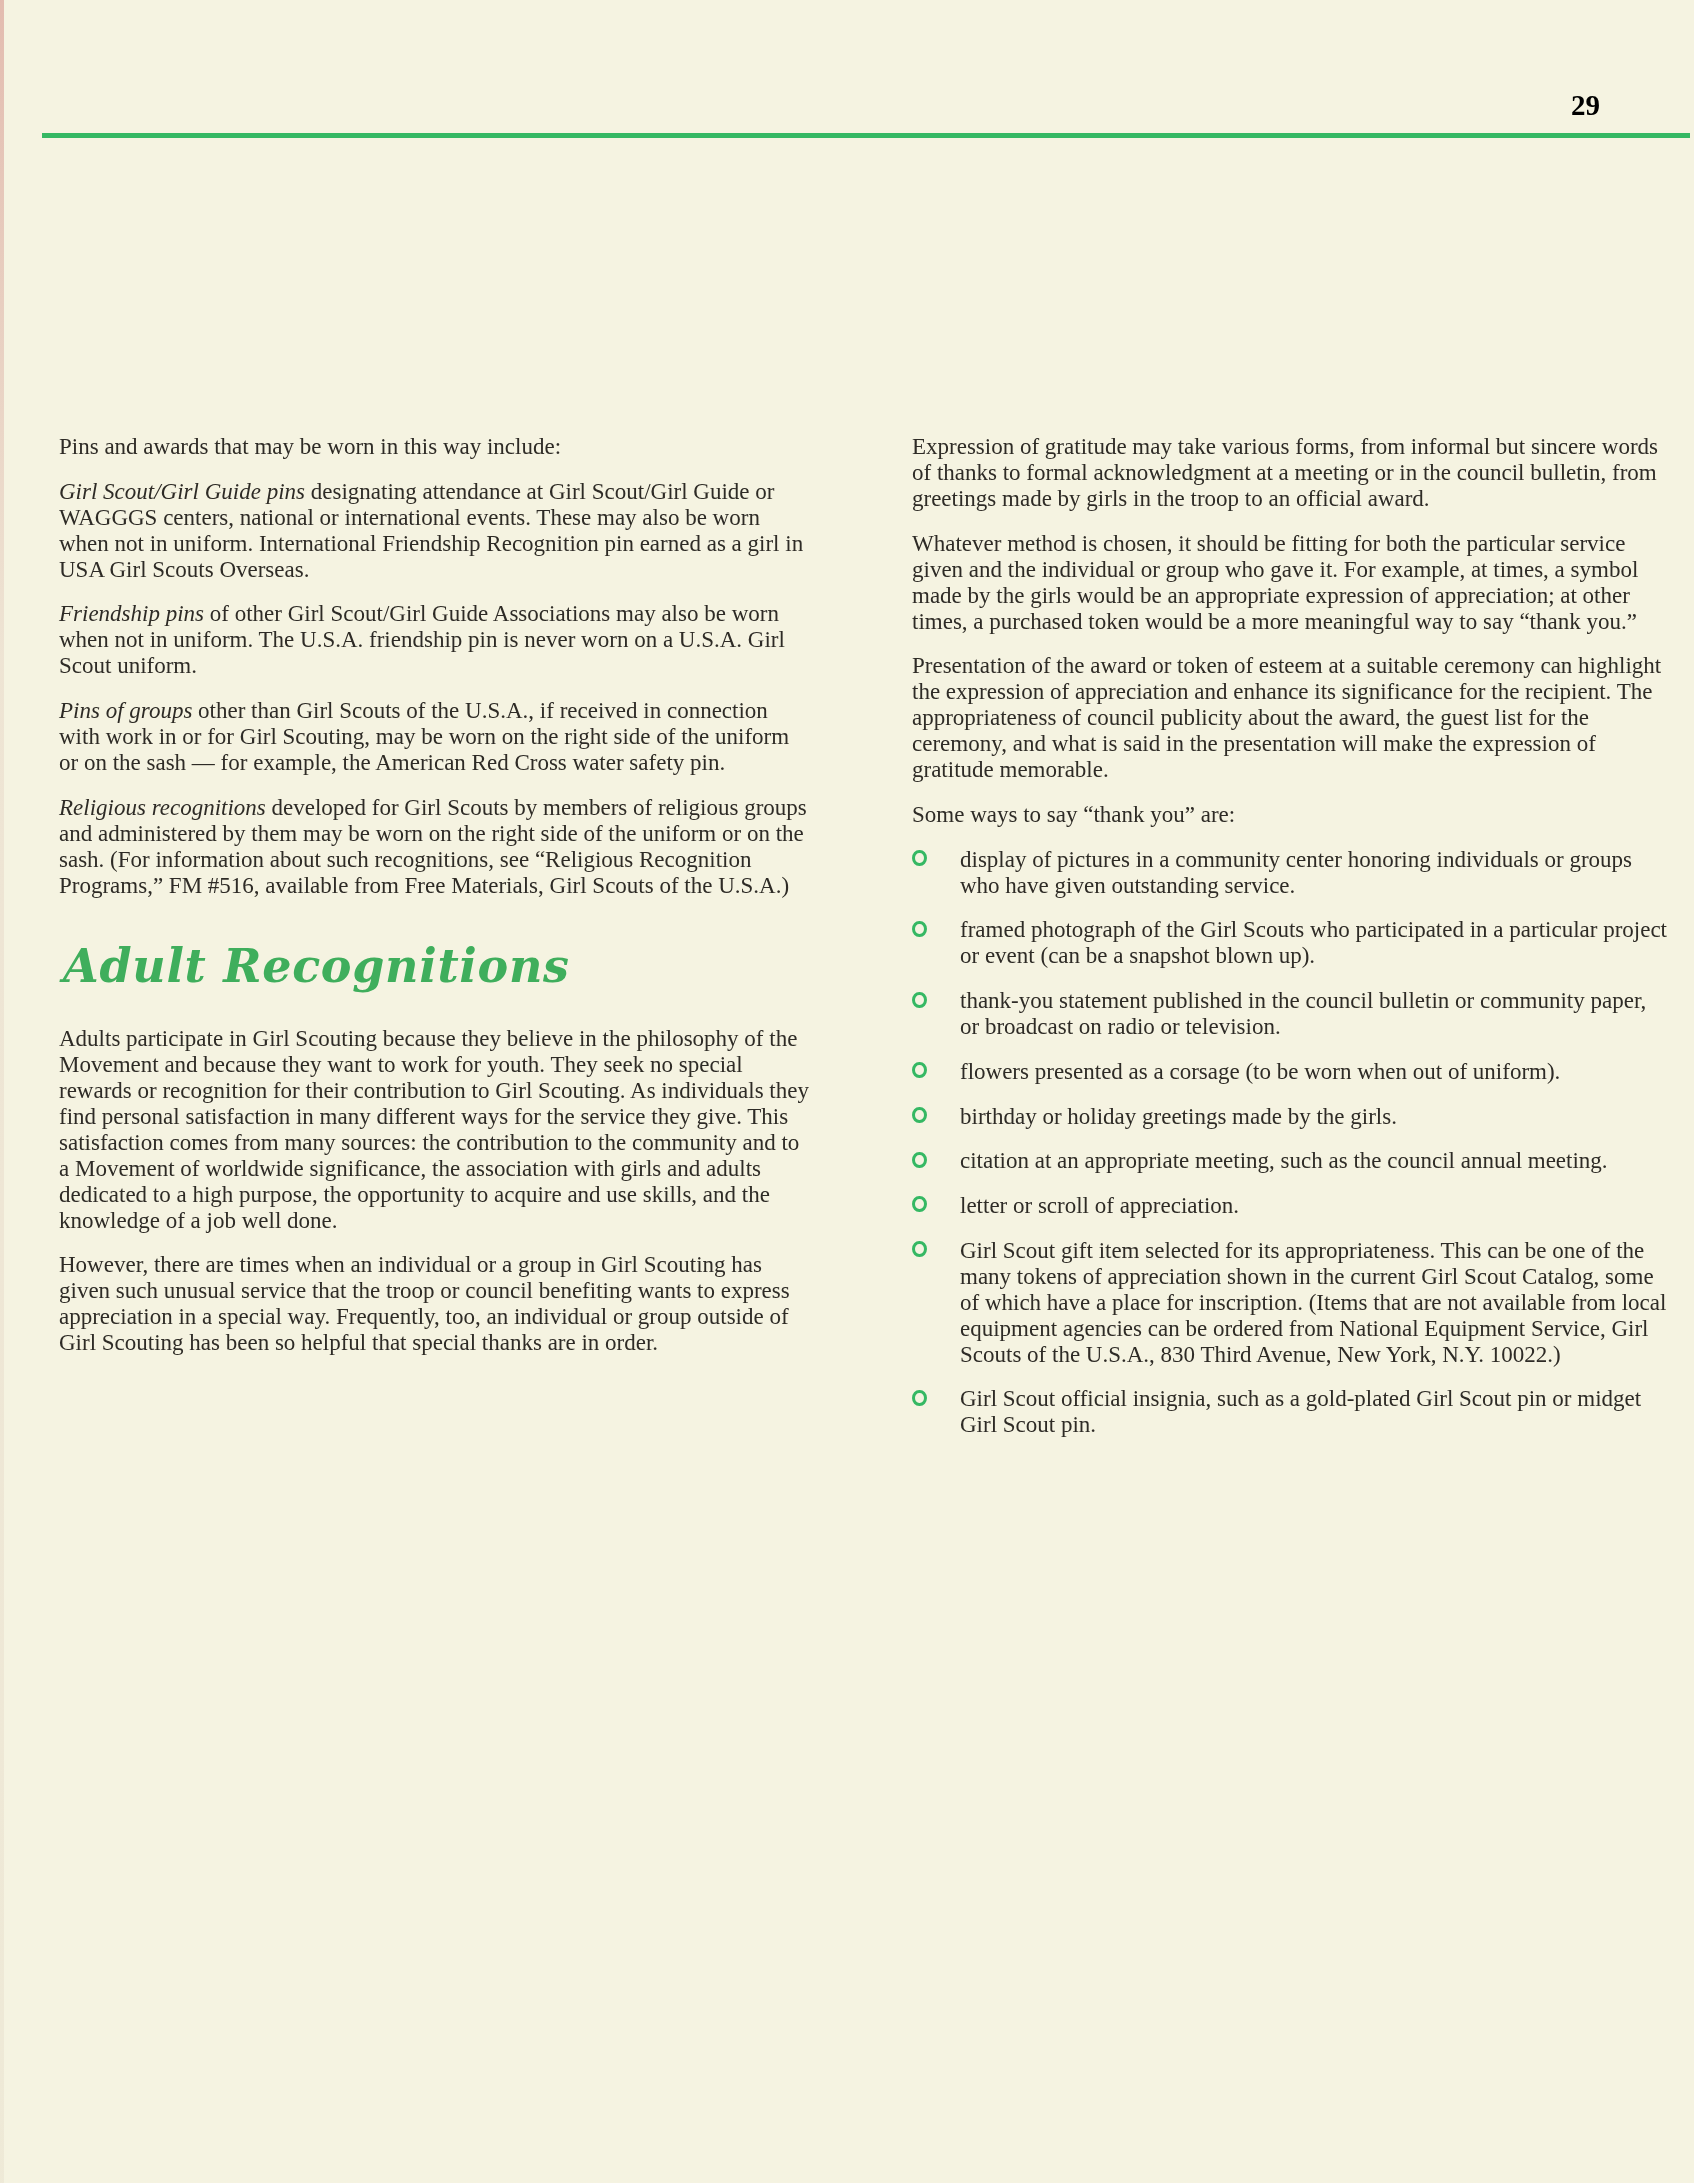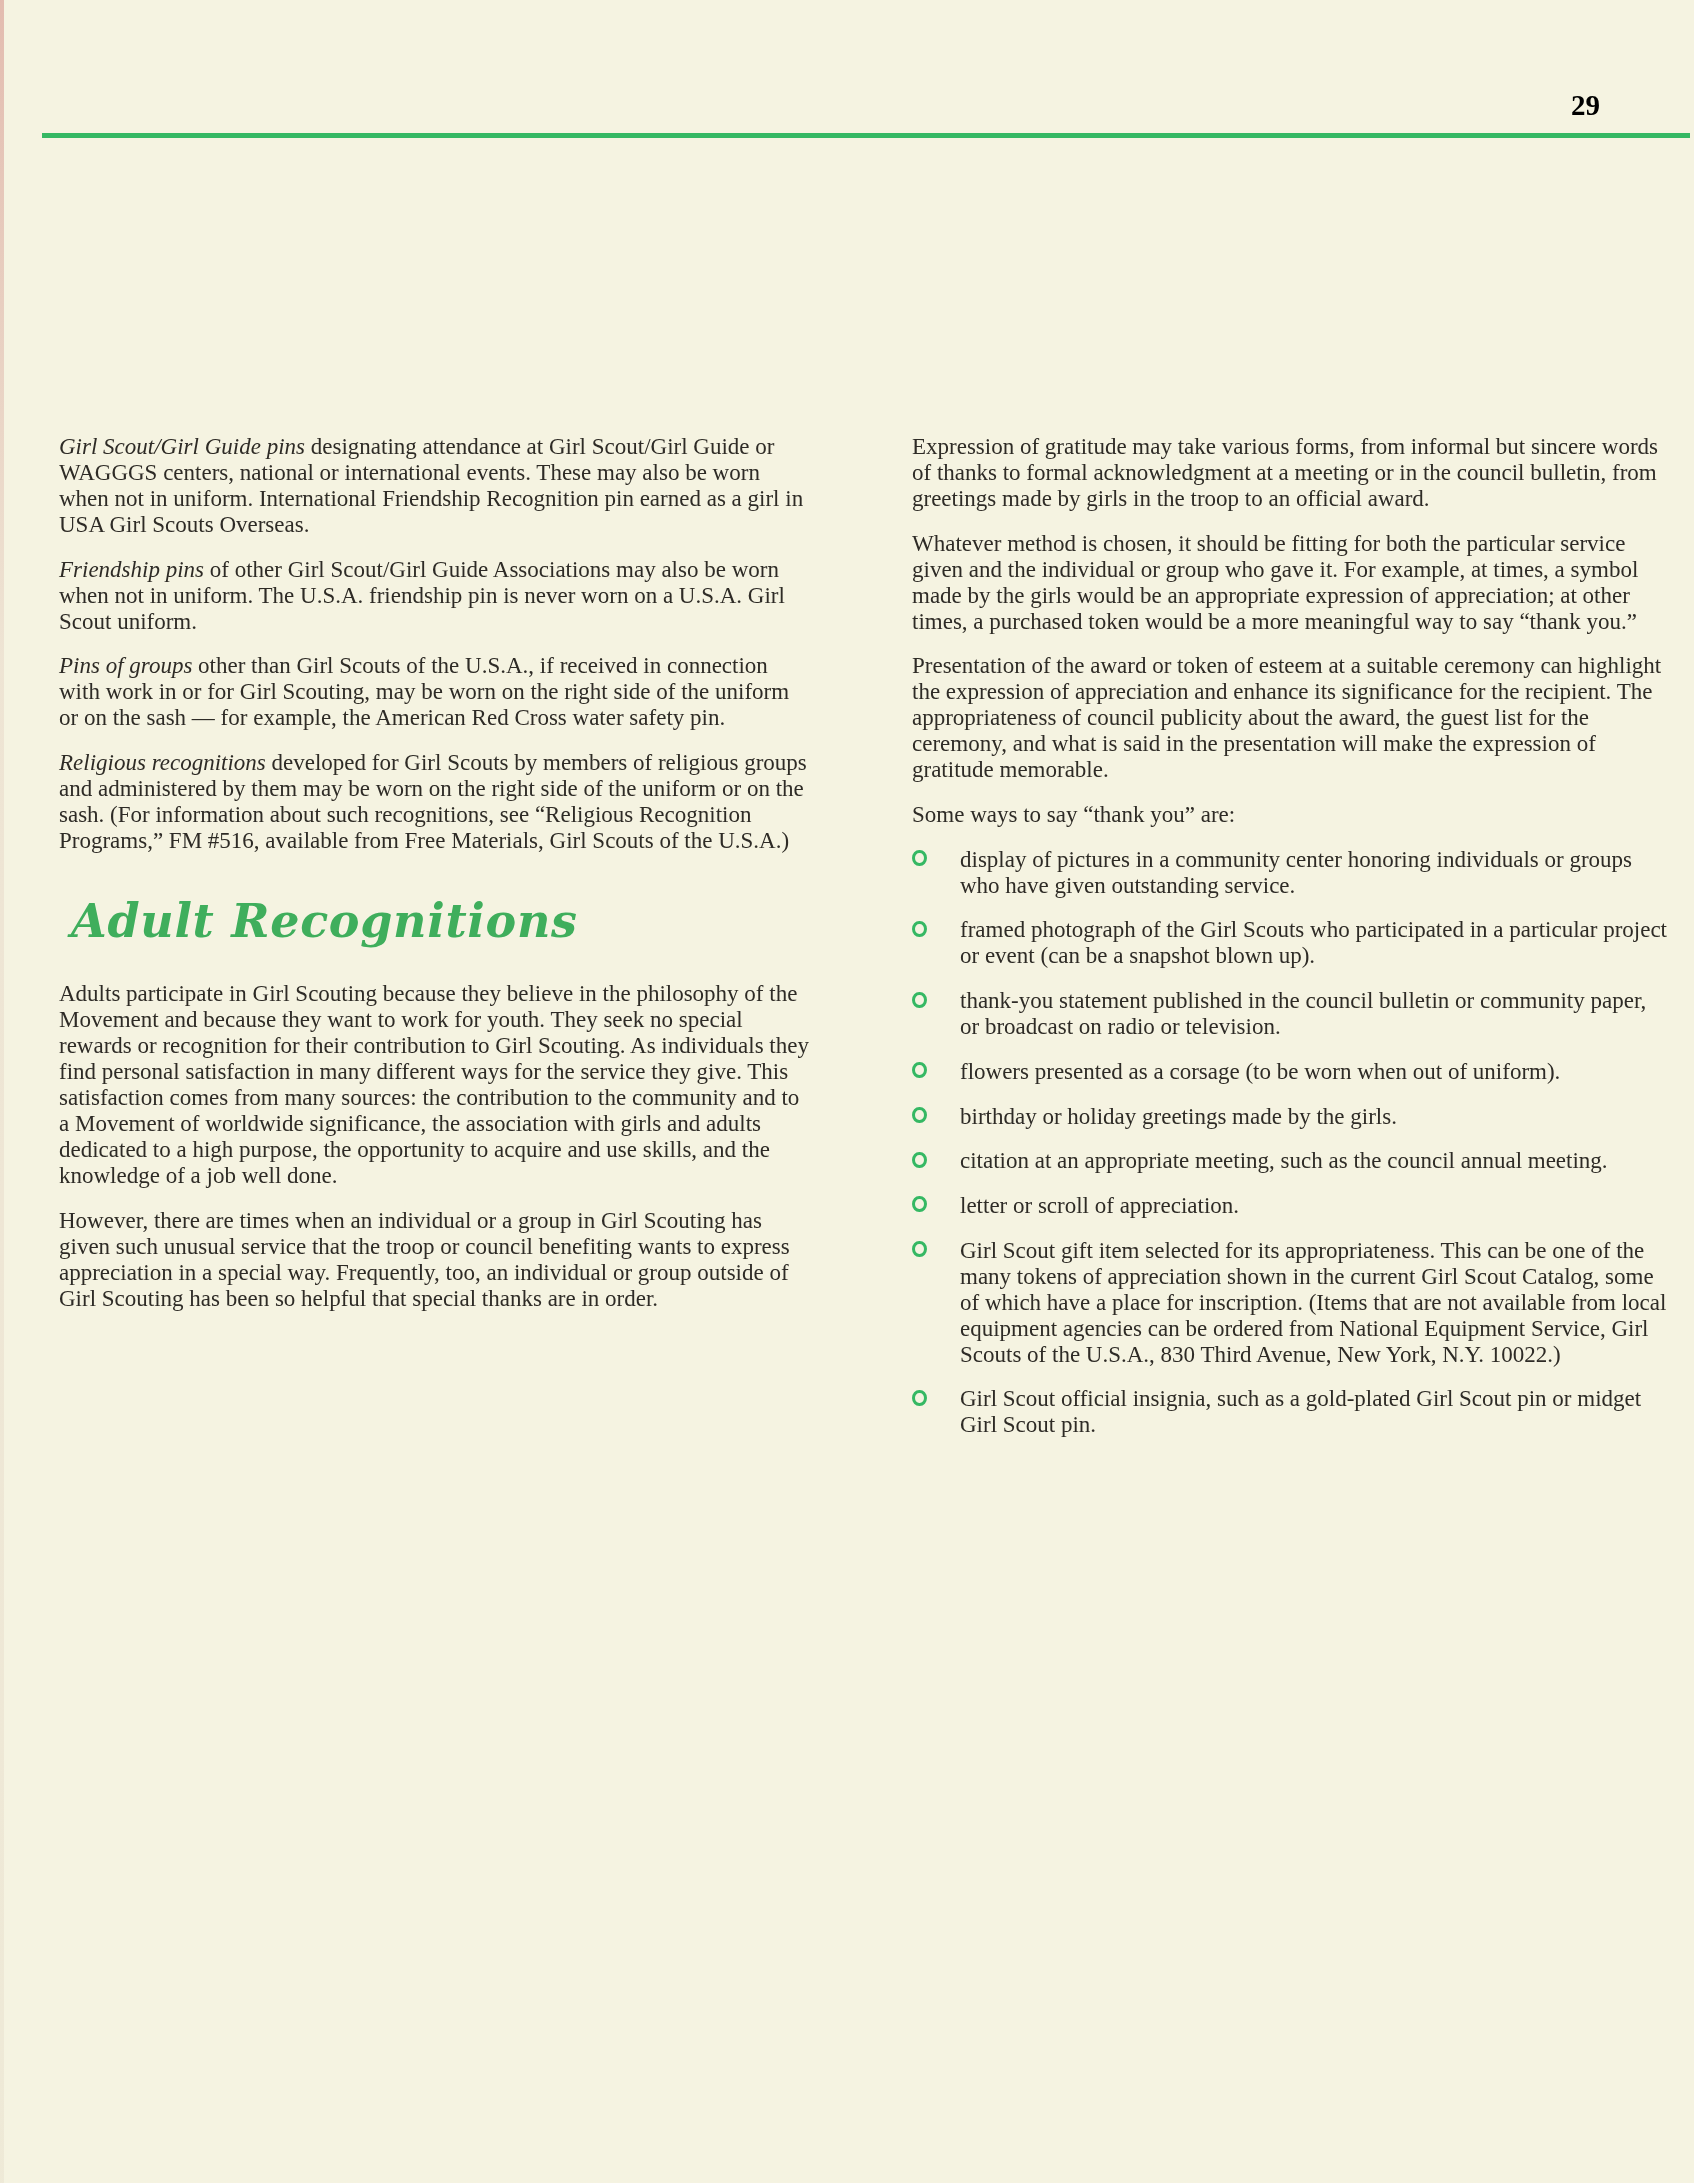--- a/index.html
+++ b/index.html
@@ -46,21 +46,21 @@
   .col-right { left: 912px; width: 755px; }
   .col p { margin: 0 0 18.7px 0; }
   .lead { font-style: italic; }
   .script-heading {
     font-family: "DejaVu Serif", serif;
     font-style: italic;
     font-weight: 700;
     color: #3fae5c;
     font-size: 46px;
     line-height: 50px;
-    margin: 42px 0 35px 12px;
+    margin: 42px 0 35px 4px;
     letter-spacing: 0.7px;
   }
   ul.thanks-list { list-style: none; margin: 2.8px 0 0 0; padding: 0; }
   ul.thanks-list li { display: flex; margin: 0 0 18.7px 0; }
   .bullet-cell { flex: 0 0 48px; padding-top: 3.5px; }
   .ring {
     display: block;
     width: 14.5px;
     height: 16px;
     border: 3.5px solid #35b863;
@@ -73,20 +73,21 @@
 </head>
 <body>
 
 <div class="page">
   <div class="scan-edge"></div>
 
   <div class="page-number">29</div>
   <div class="top-rule"></div>
 
   <div class="col col-left">
+    <p>Pins and awards that may be worn in this way include:</p>
 
     <p><span class="lead">Girl Scout/Girl Guide pins</span><span> designating attendance at Girl Scout/Girl Guide or WAGGGS centers, national or international events. These may also be worn when not in uniform. International Friendship Recognition pin earned as a girl in USA Girl Scouts Overseas.</span></p>
 
     <p><span class="lead">Friendship pins</span><span> of other Girl Scout/Girl Guide Associations may also be worn when not in uniform. The U.S.A. friendship pin is never worn on a U.S.A. Girl Scout uniform.</span></p>
 
     <p><span class="lead">Pins of groups</span><span> other than Girl Scouts of the U.S.A., if received in connection with work in or for Girl Scouting, may be worn on the right side of the uniform or on the sash — for example, the American Red Cross water safety pin.</span></p>
 
     <p><span class="lead">Religious recognitions</span><span> developed for Girl Scouts by members of religious groups and administered by them may be worn on the right side of the uniform or on the sash. (For information about such recognitions, see “Religious Recognition Programs,” FM #516, available from Free Materials, Girl Scouts of the U.S.A.)</span></p>
 
     <h2 class="script-heading">Adult Recognitions</h2>

